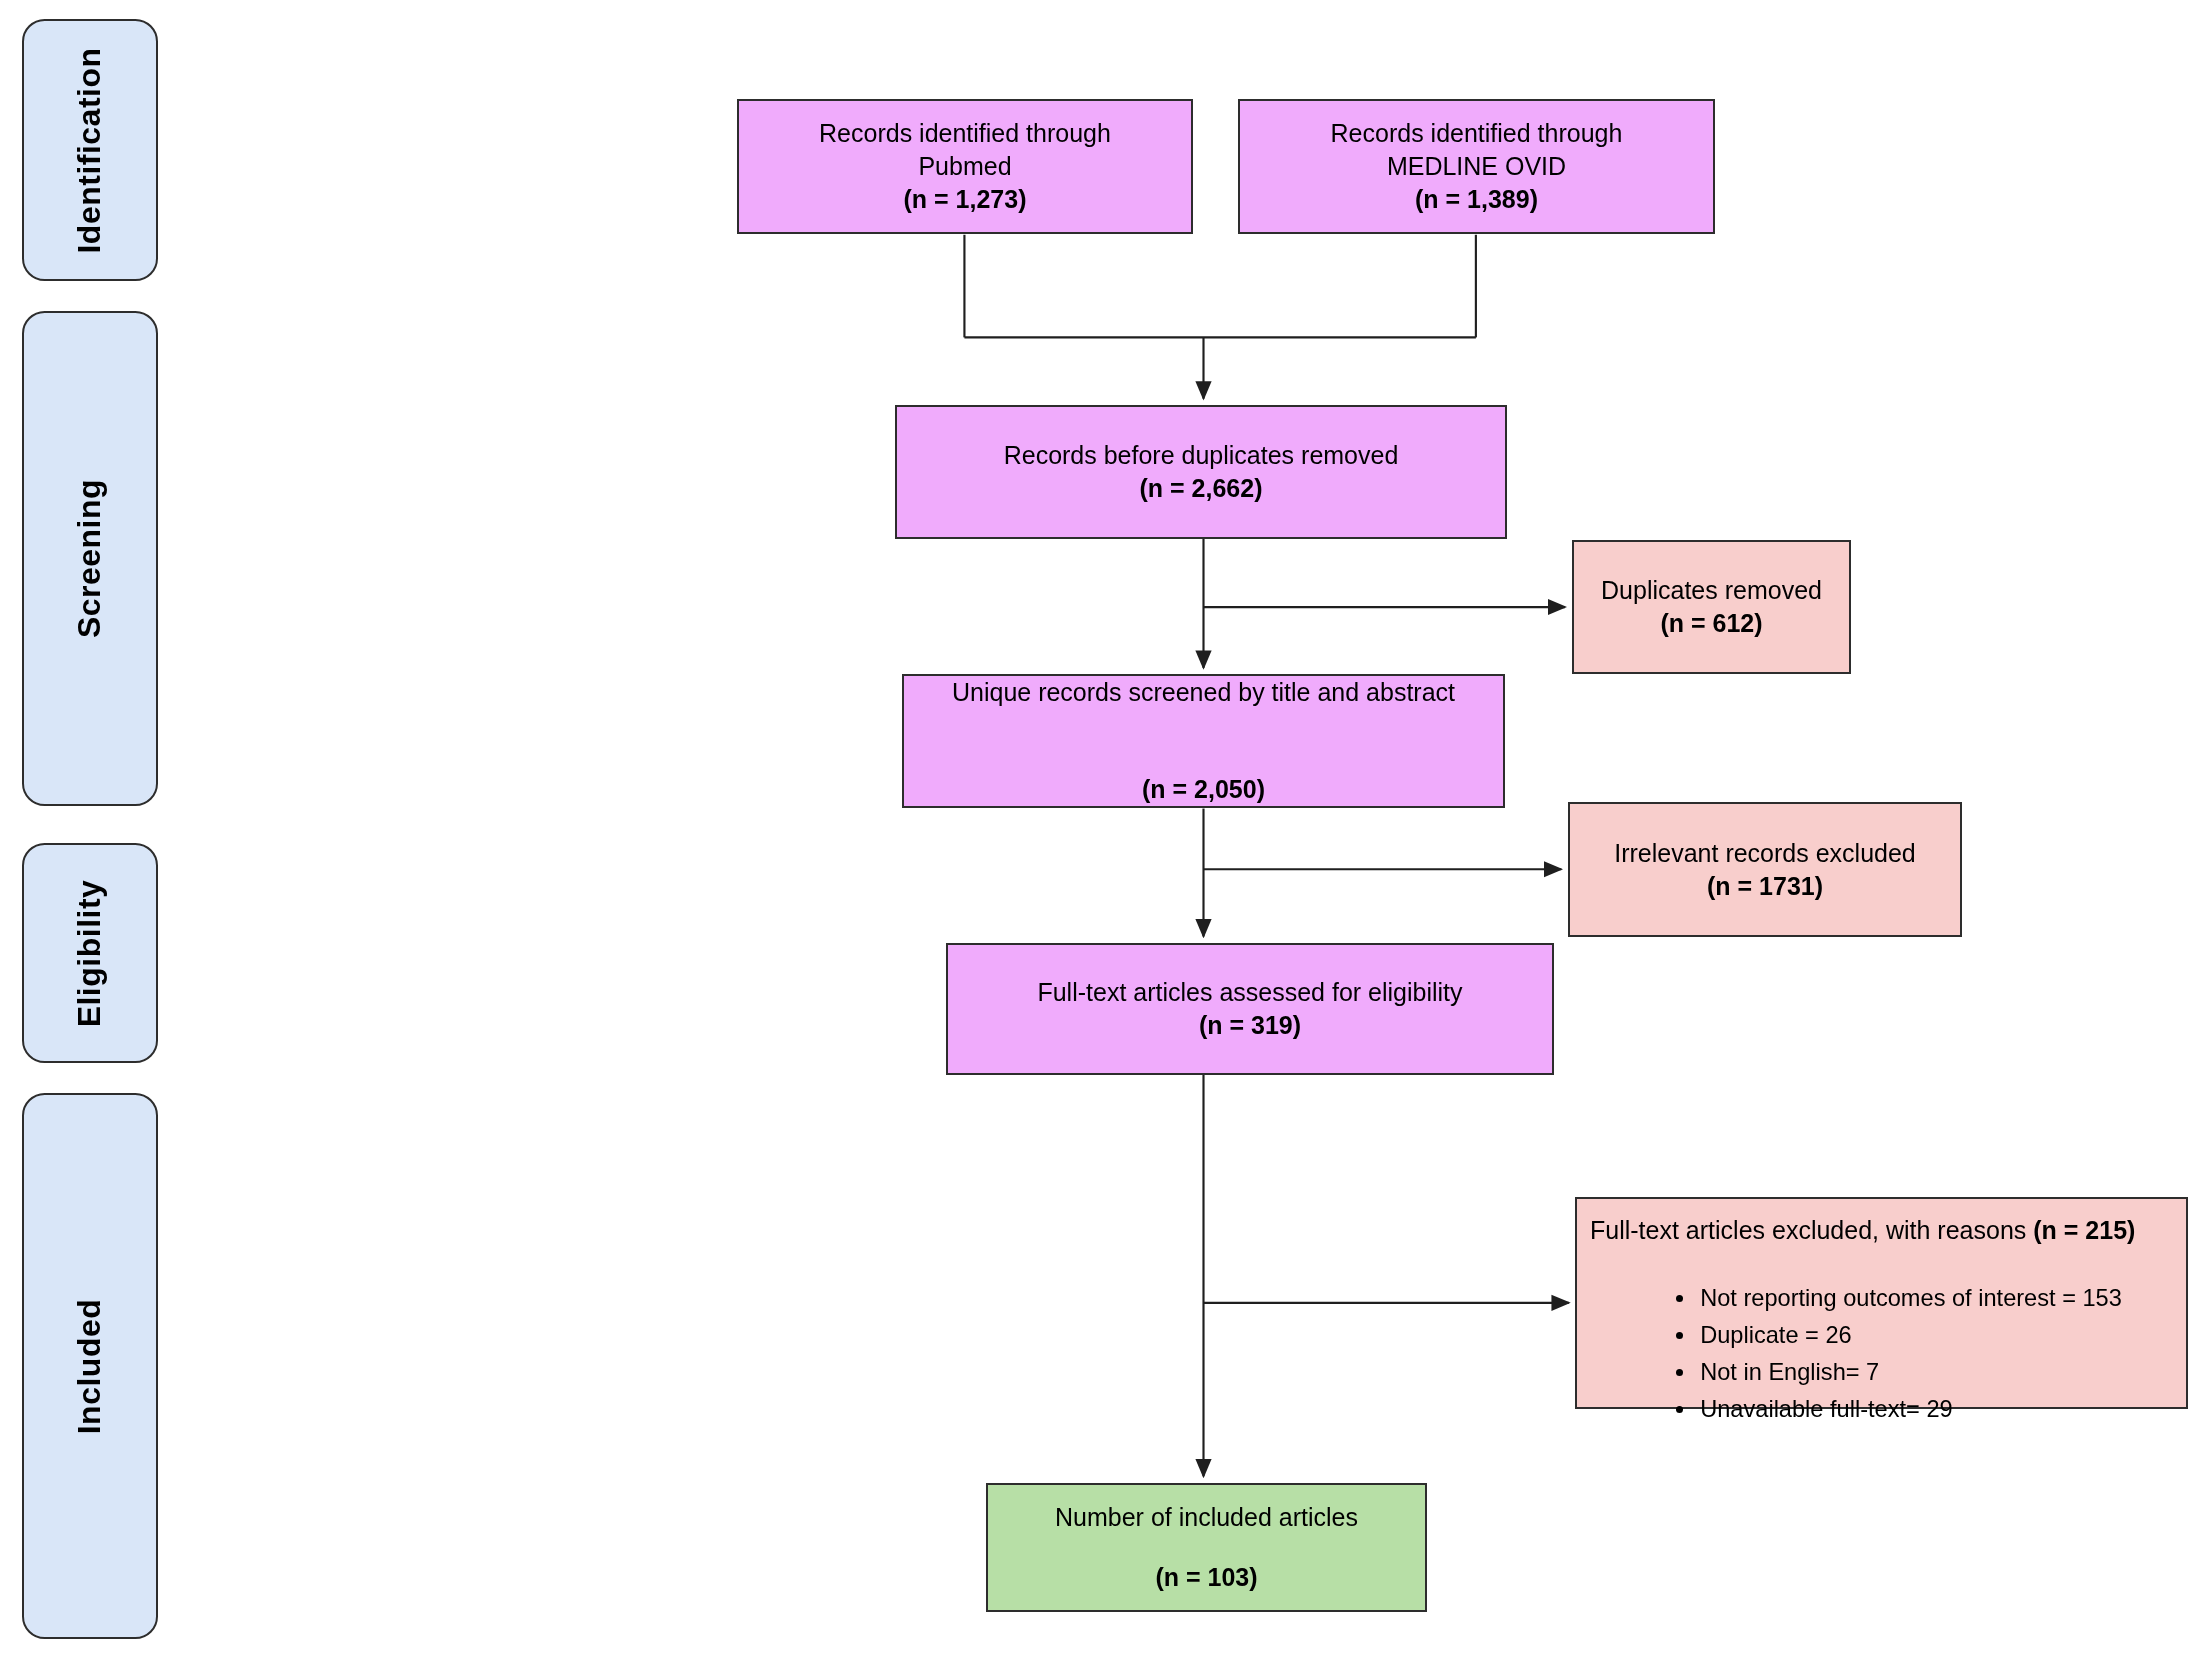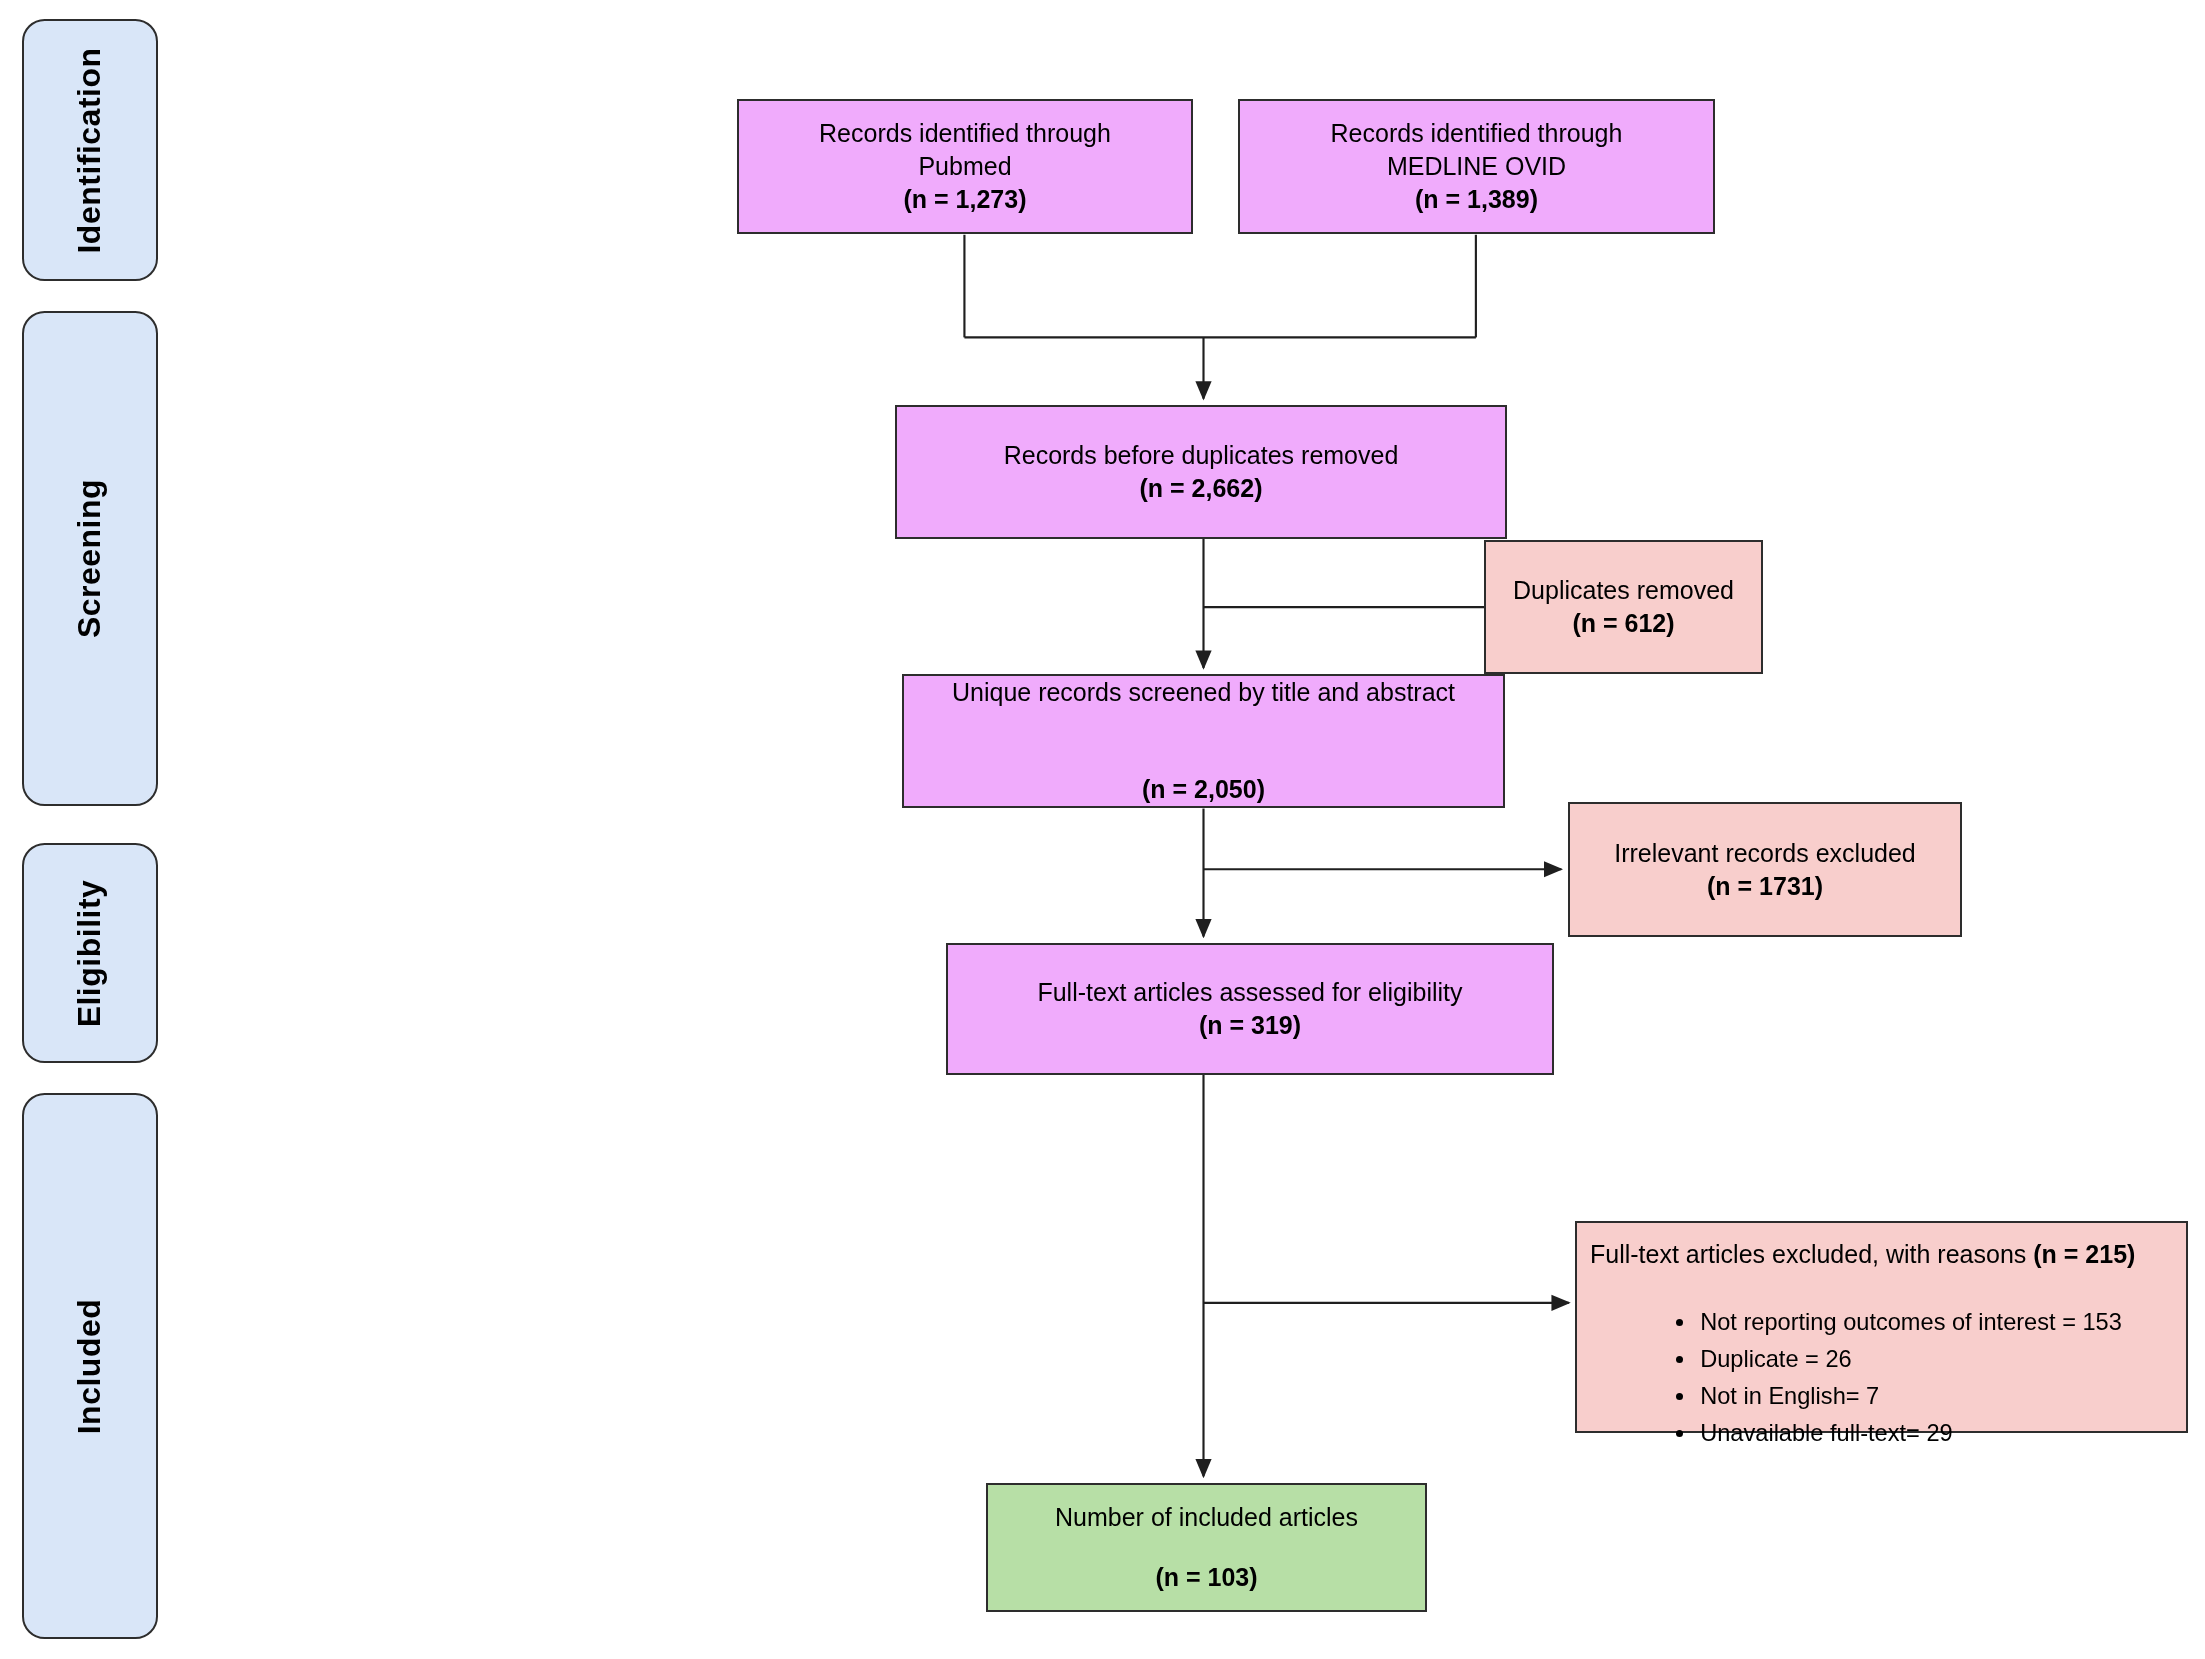--- a/index.html
+++ b/index.html
@@ -14,21 +14,21 @@
 
   
   .node{position:absolute;box-sizing:border-box;border:2.7px solid #2d2d2d;background:#f0abfc;
         display:flex;flex-direction:column;justify-content:center;align-items:center;
         text-align:center;font-size:25px;line-height:1.32;}
   .node .bold{font-weight:bold;}
   .node.pink{background:#f8cecc;}
   .node.green{background:#b7dfa6;gap:27px;}
 
   
-  .node.detail{justify-content:flex-start;align-items:stretch;text-align:left;padding:16px 13px 0 13px;margin-top:24px;}
+  .node.detail{justify-content:flex-start;align-items:stretch;text-align:left;padding:16px 13px 0 13px;}
   .ex-title{font-size:25px;line-height:1.25;white-space:nowrap;}
   .ex-list{margin:34px 0 0 0;padding:0 0 0 107px;list-style:disc;}
   .ex-list li{font-size:23.6px;line-height:37px;padding-left:3.2px;}
 </style>
 </head>
 <body>
 
 <div class="canvas">
 
   <svg class="connectors" viewBox="0 0 4104 3088" xmlns="http://www.w3.org/2000/svg">
@@ -74,21 +74,21 @@
     <span>Records identified through</span>
     <span>MEDLINE OVID</span>
     <span class="bold">(n = 1,389)</span>
   </div>
 
   <div class="node" style="left:895px;top:405px;width:612px;height:134px;">
     <span>Records before duplicates removed</span>
     <span class="bold">(n = 2,662)</span>
   </div>
 
-  <div class="node pink" style="left:1484px;top:540px;width:279px;height:134px;">
+  <div class="node pink" style="left:1572px;top:540px;width:279px;height:134px;">
     <span>Duplicates removed</span>
     <span class="bold">(n = 612)</span>
   </div>
 
   <div class="node" style="left:902px;top:674px;width:603px;height:134px;justify-content:space-between;">
     <span>Unique records screened by title and abstract</span>
     <span class="bold">(n = 2,050)</span>
   </div>
 
   <div class="node pink" style="left:1568px;top:802px;width:394px;height:135px;">

